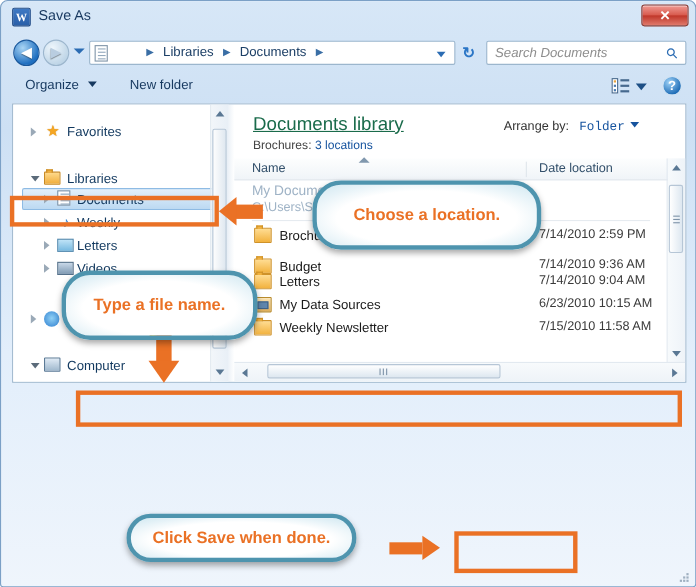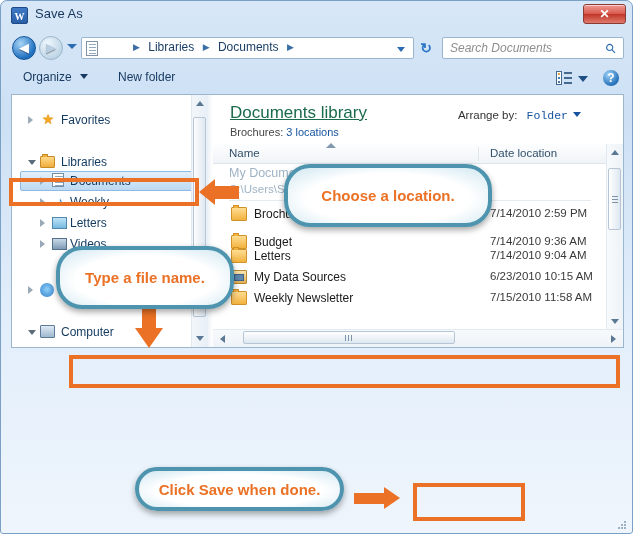--- a/index.html
+++ b/index.html
@@ -430,15 +430,15 @@
     <span class="ar-shaft"></span>
       <span class="ar-head"></span>
   </div>
   <div class="ann-arrow ar-right" style="left:353px;top:486px;width:46px;height:23px">
     <span class="ar-shaft"></span>
       <span class="ar-head"></span>
   </div>
 
   <div class="callout" style="left:283px;top:163px;width:208px;height:63px">Choose a location.</div>
   <div class="callout" style="left:55px;top:245px;width:178px;height:63px">Type a file name.</div>
-  <div class="callout" style="left:134px;top:466px;width:209px;height:44px">Click Save when done.</div>
+  <div class="callout" style="left:114px;top:466px;width:209px;height:44px">Click Save when done.</div>
 
 </div>
 
 </body></html>

